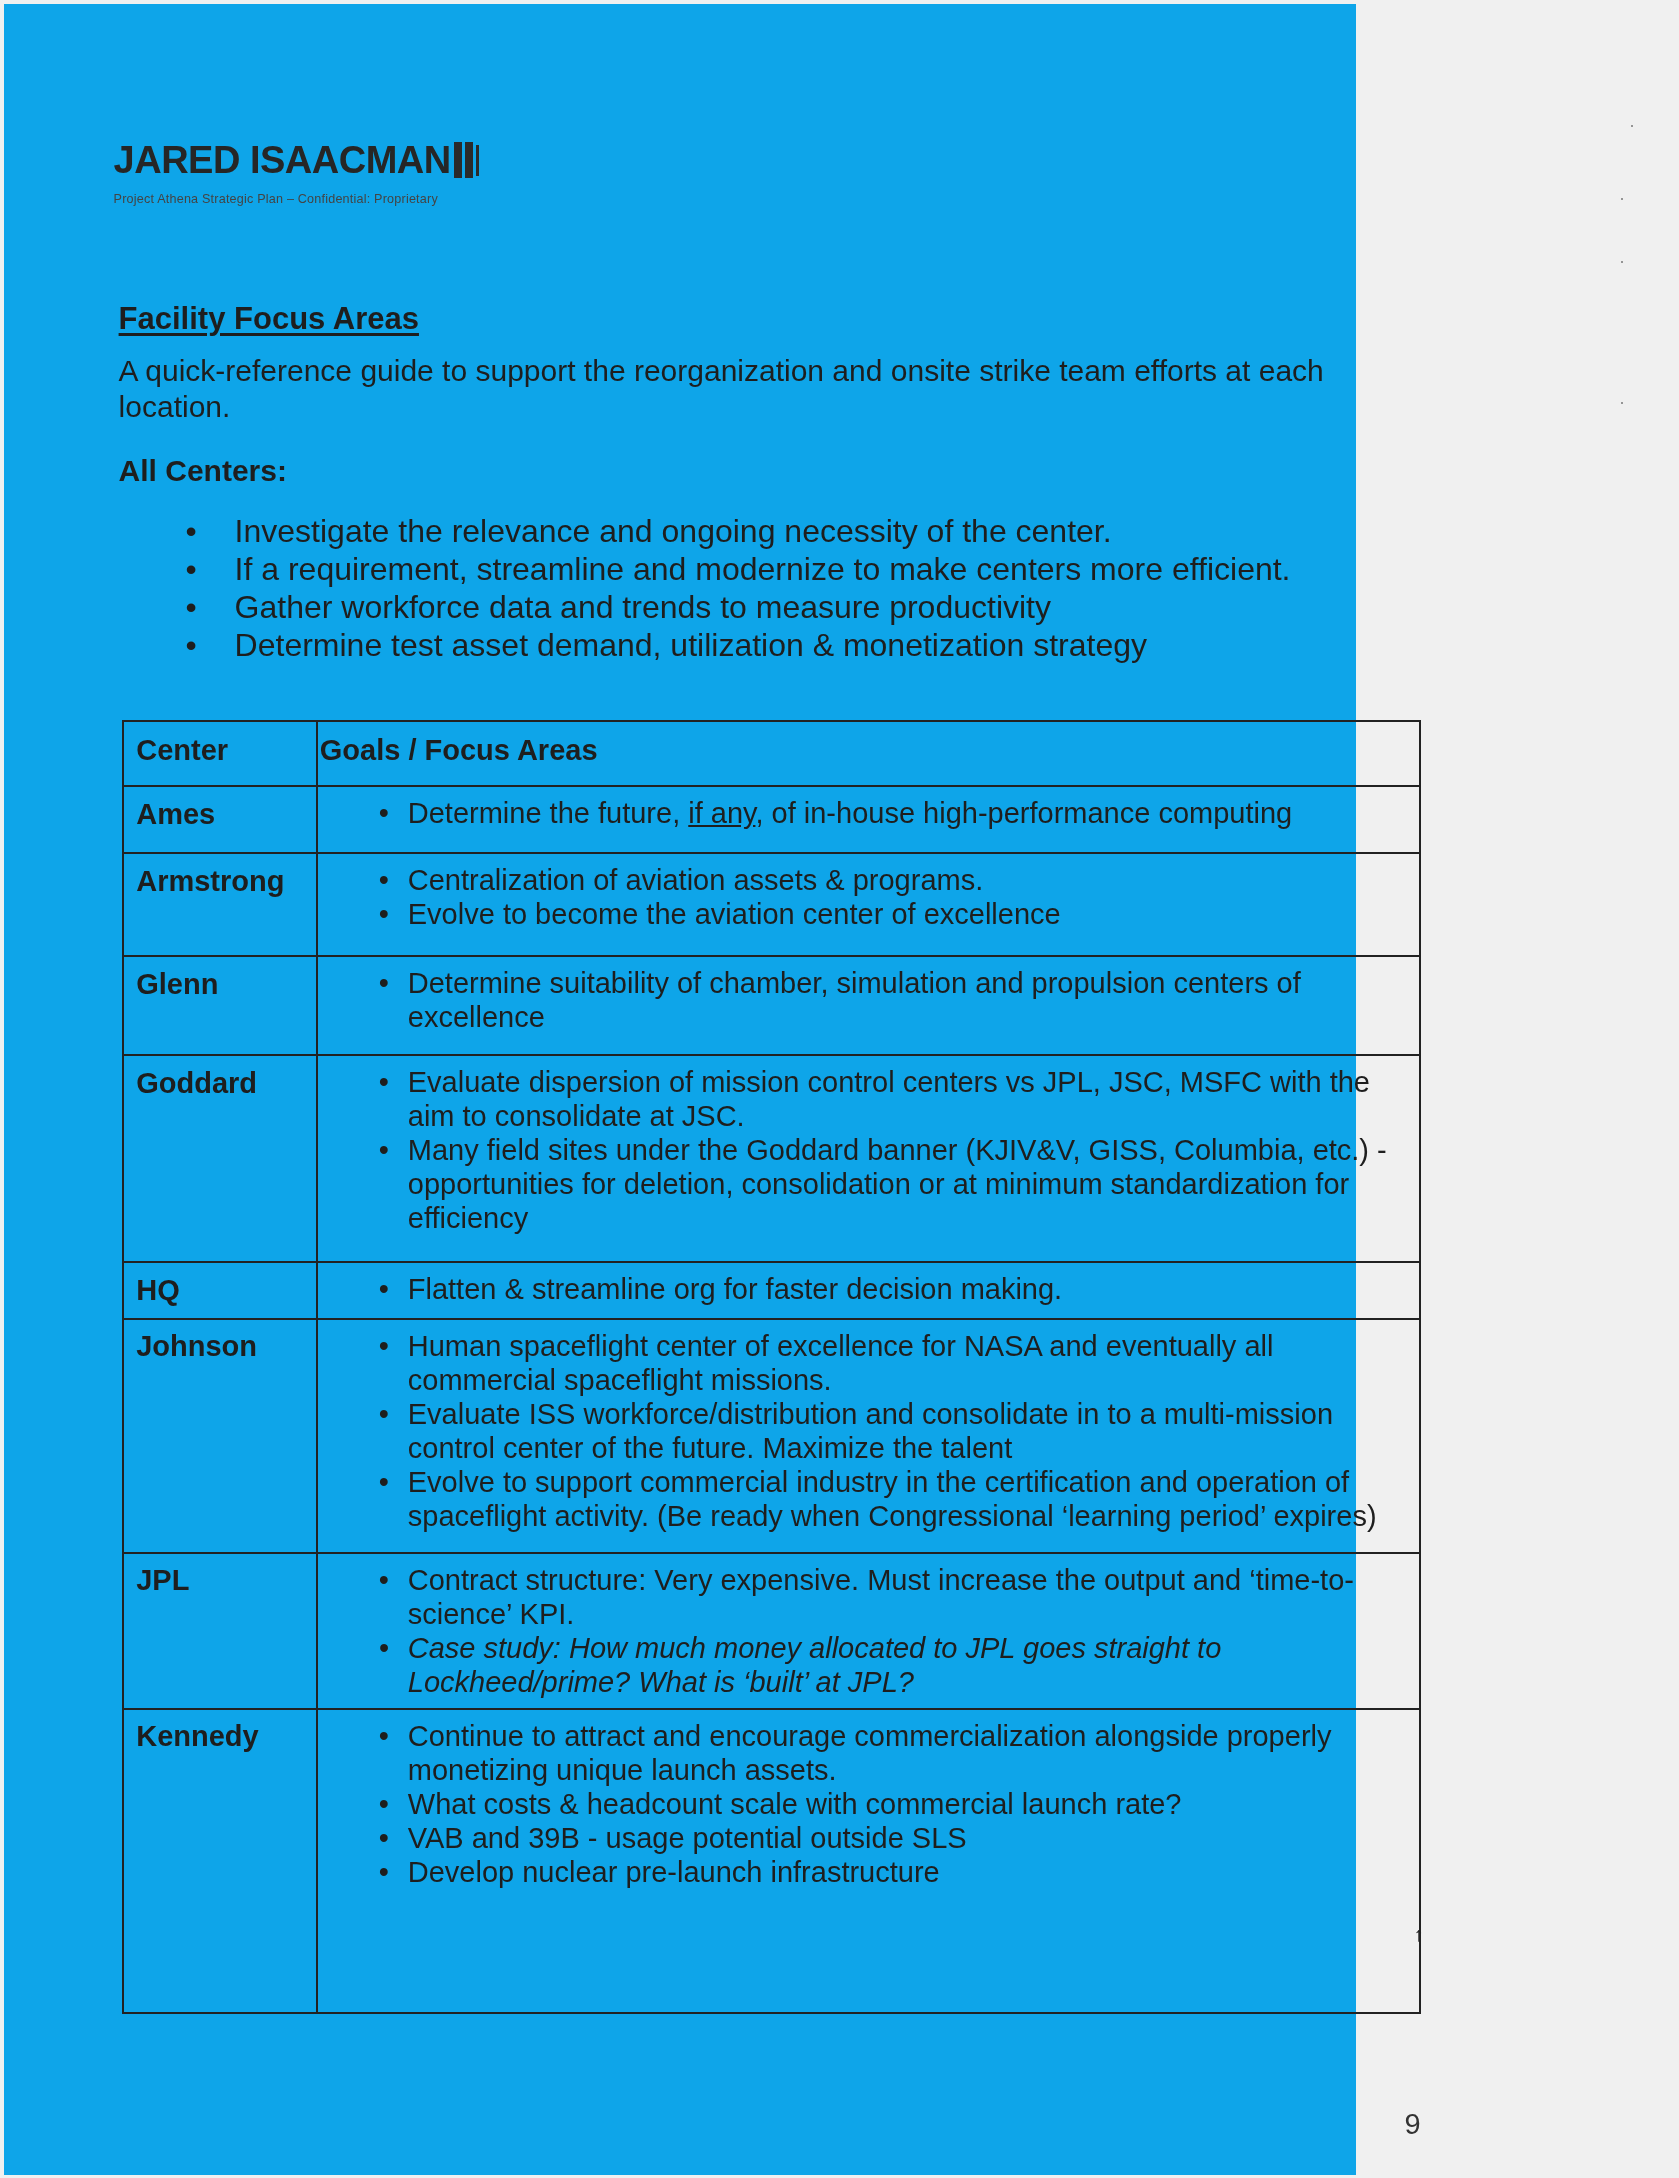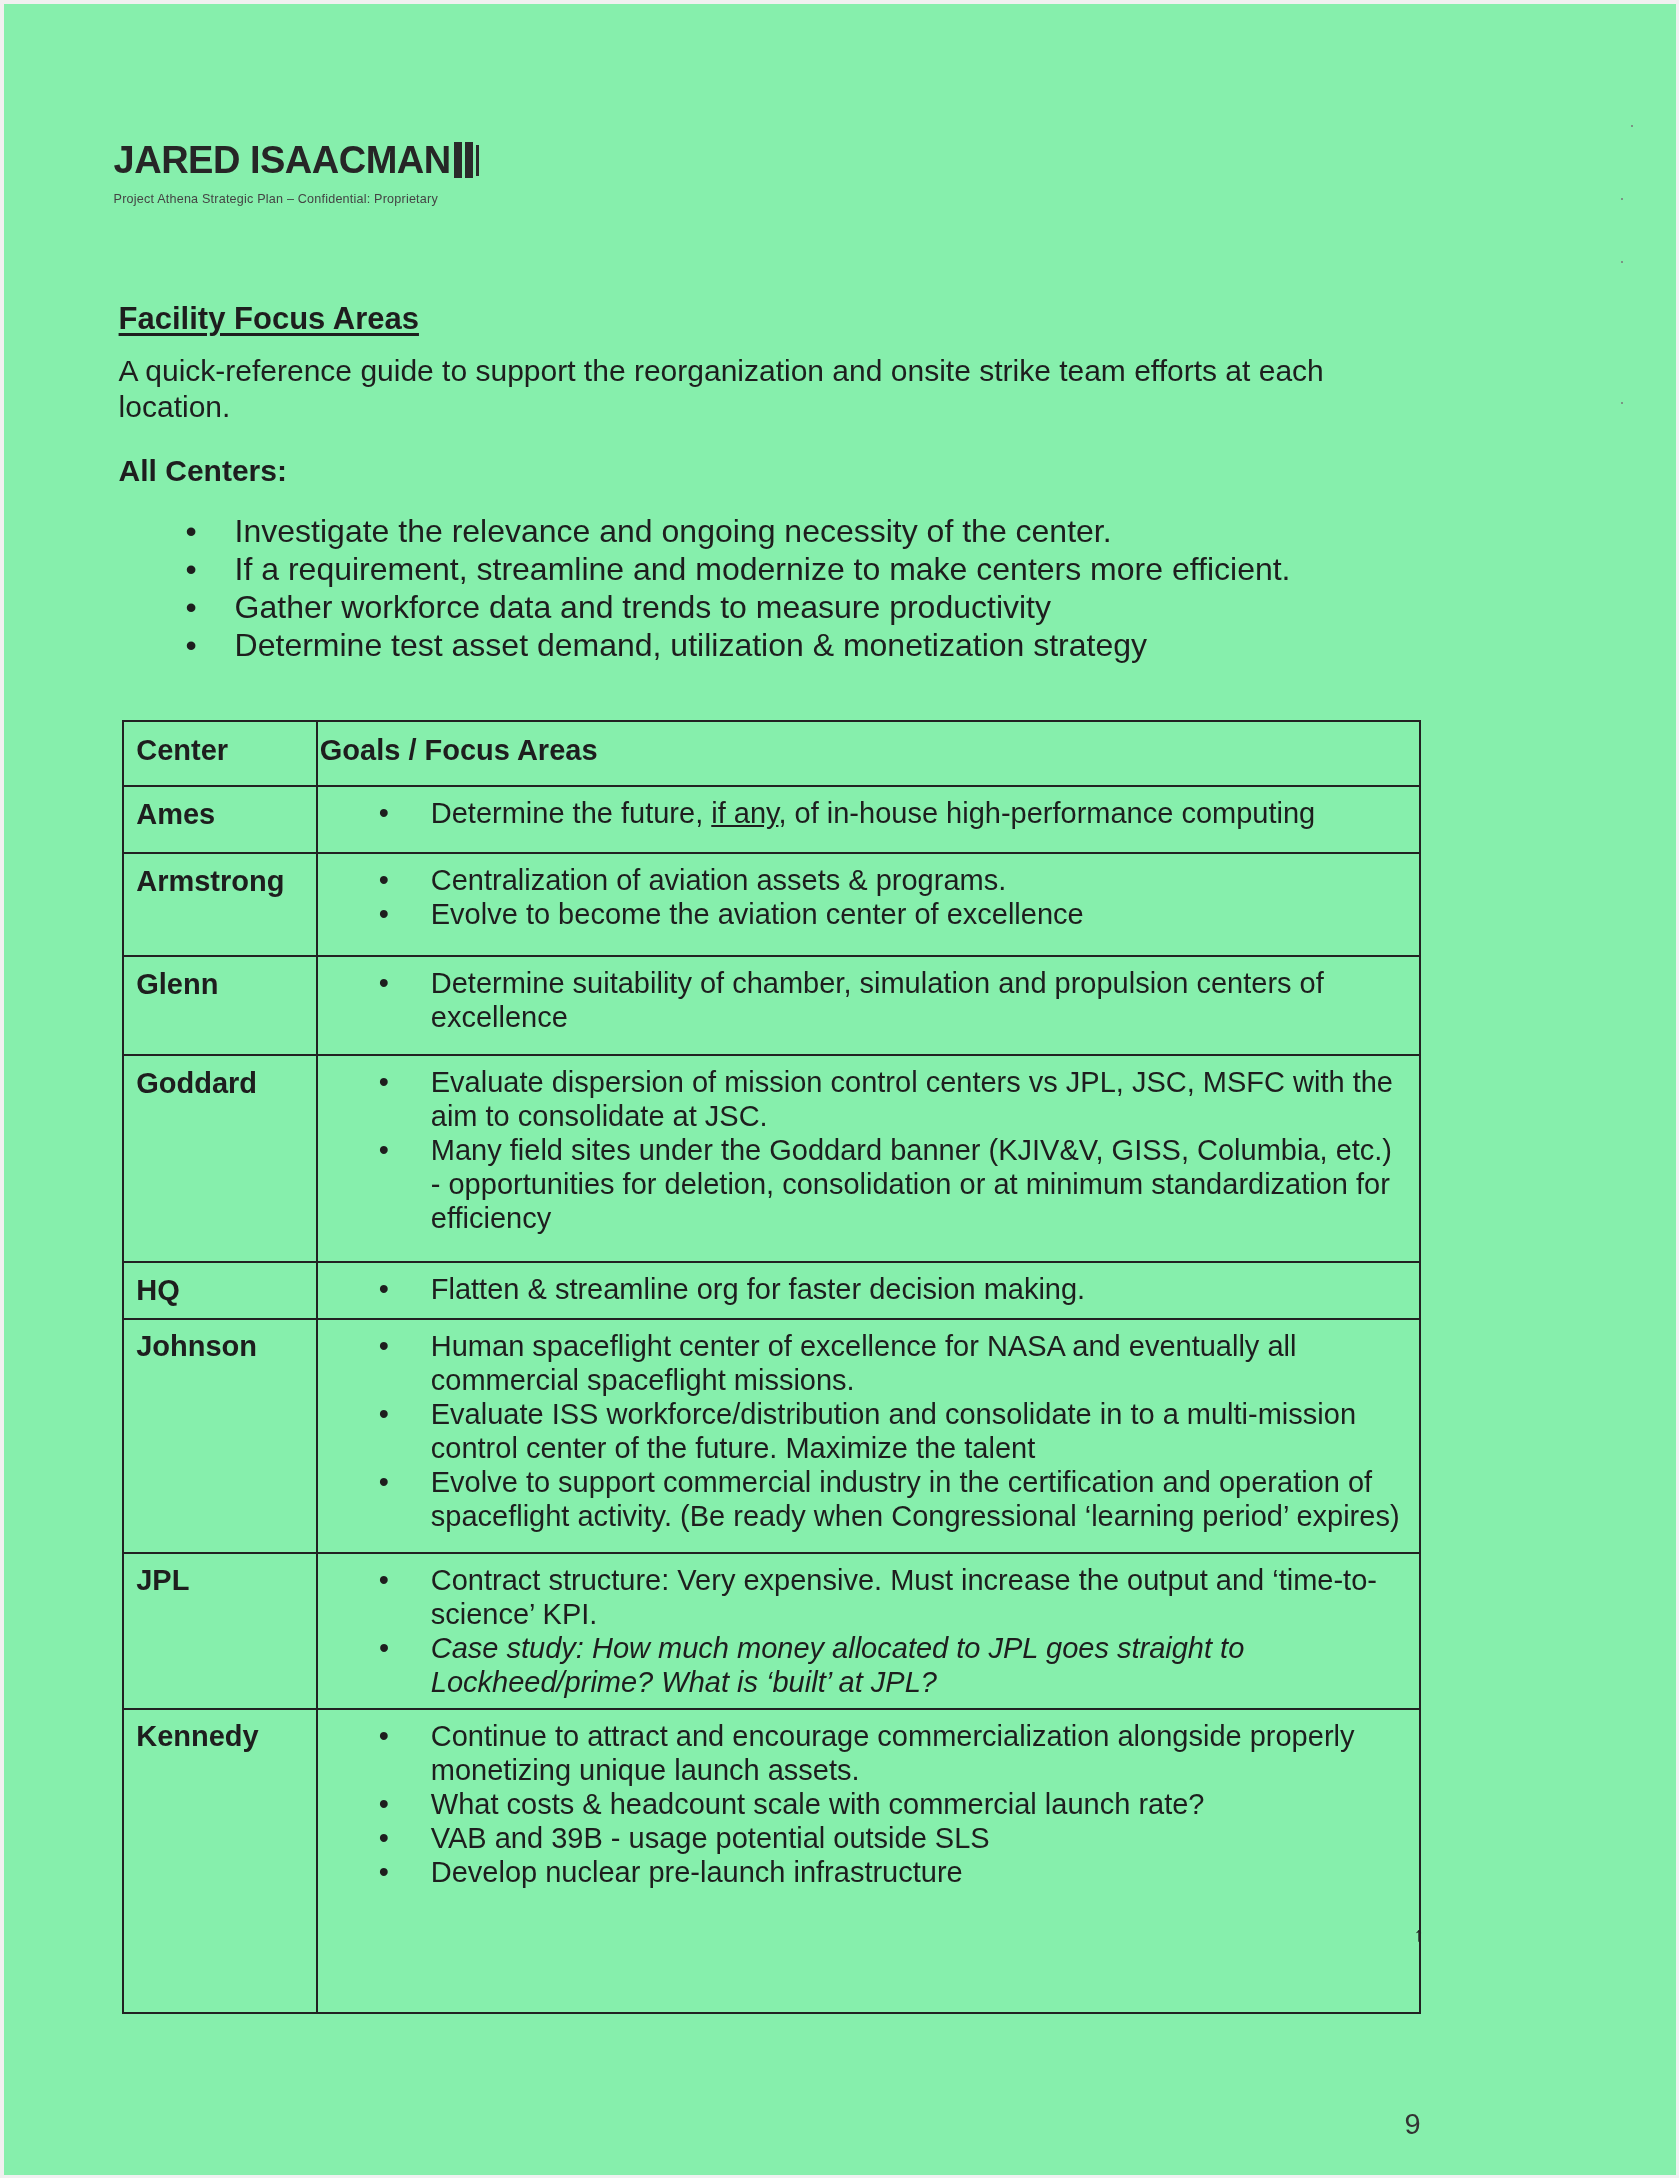--- a/index.html
+++ b/index.html
@@ -5,22 +5,22 @@
   html, body { margin: 0; padding: 0; }
   body {
     width: 1680px; height: 2178px;
     background: #f0f0f0;
     position: relative;
     overflow: hidden;
     font-family: "Liberation Sans", sans-serif;
     color: #1e1e1e;
   }
   .page {
-    position: absolute; left: 3.6px; top: 3.6px; width: 1672px; height: 2171px;
-    background: #86efac;
+    position: absolute; left: 3.6px; top: 3.6px; width: 1352px; height: 2171px;
+    background: #0ea5e9;
   }
   .logo {
     position: absolute; left: 110px; top: 135px;
     font-family: "Liberation Sans", sans-serif;
     font-weight: bold; font-size: 38px; letter-spacing: -0.5px;
     color: #262626;
     display: flex; align-items: center;
   }
   .logo-bars { display: inline-flex; margin-left: 3.6px; gap: 2.7px; align-items: center; }
   .logo-bars span { display: inline-block; background: #2a2a2a; }
@@ -69,21 +69,21 @@
     text-align: left;
   }
   table.focus th {
     font-weight: bold; padding: 12.6px 12.6px 10.8px 12.6px; height: 40px;
   }
   table.focus td.center {
     width: 167px; font-weight: bold; padding: 10.8px 12.6px;
   }
   table.focus td.goals { padding: 9px 12.6px 9px 0; }
   .goals ul { margin: 0; padding: 0; list-style: none; }
-  .goals li { position: relative; padding-left: 113px; line-height: 34px; }
+  .goals li { position: relative; padding-left: 90px; line-height: 34px; }
   .goals li::before {
     content: "\2022"; position: absolute; left: 61px; top: 0;
   }
   .goals li.italic { font-style: italic; }
   .underline { text-decoration: underline; }
   .pagenum {
     position: absolute; left: 1401px; top: 2104px;
     font-size: 29px; color: #333;
   }
   .speck { position: absolute; width: 2.7px; height: 2.7px; background: #777; border-radius: 50%; }

